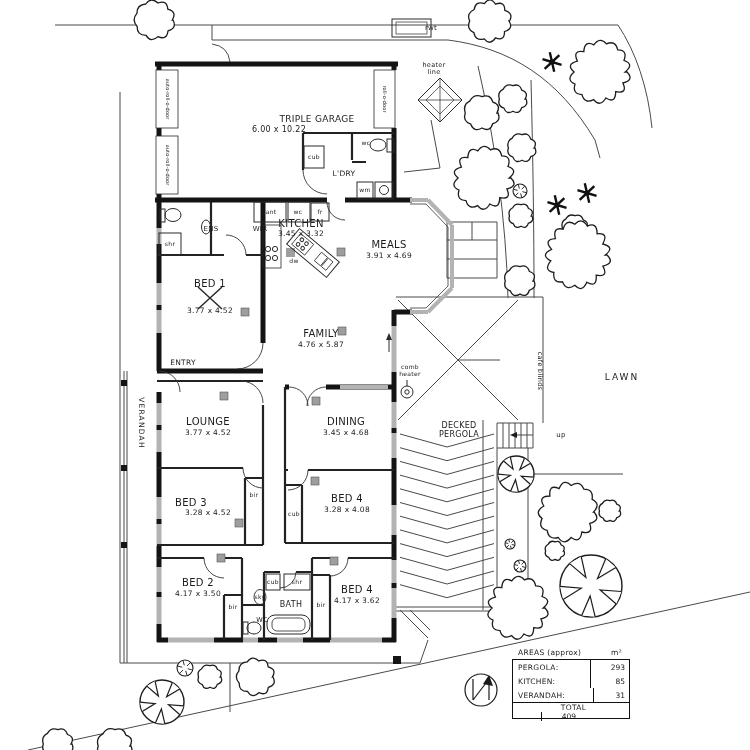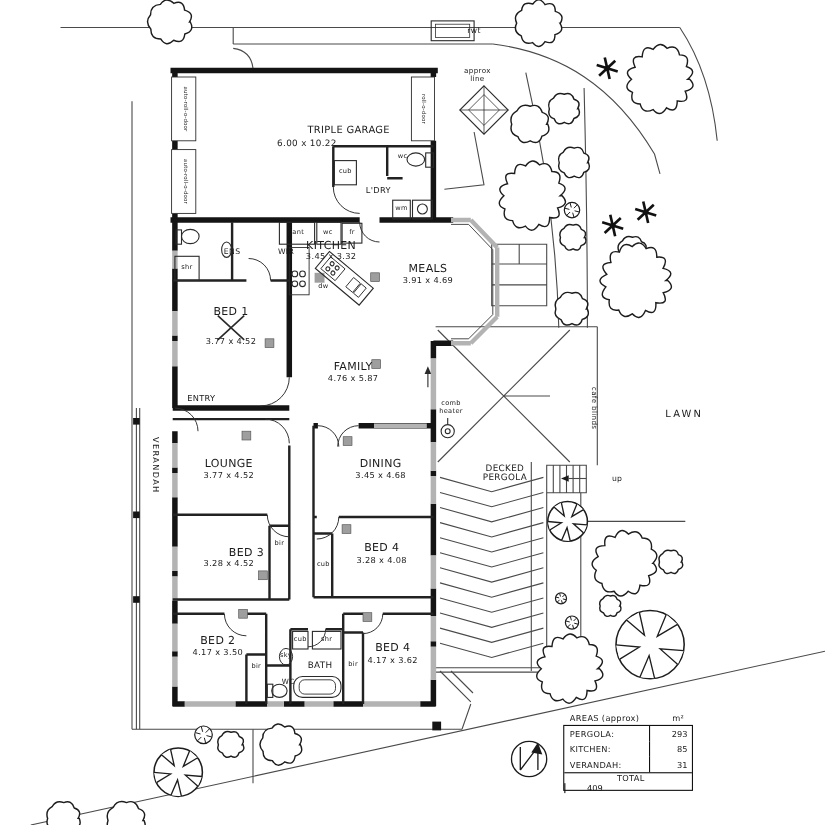--- a/index.html
+++ b/index.html
@@ -20,21 +20,21 @@
   .s5{font-size:5px;letter-spacing:.1px;}
   .ls2{letter-spacing:2px;}
   .ls1{letter-spacing:1.2px;}
   .areas{position:absolute;width:118px;}
   .areas-head{display:flex;justify-content:space-between;align-items:flex-end;
               padding:0 8px 2px 6px;font-size:7.5px;letter-spacing:.3px;}
   .areas-box{border:1.7px solid #111;}
   .arow{display:flex;align-items:center;height:14px;font-size:7.5px;}
   .al{flex:1;padding-left:5px;letter-spacing:.3px;}
   .av{width:34px;align-self:stretch;display:flex;align-items:center;justify-content:flex-end;
-      padding-right:4px;border-left:1.7px solid #111;}
+      padding-right:4px;border-left:1.7px solid #111;margin-left:28px;}
   .total{border-top:1.7px solid #111;height:15px;flex-direction:column;}
 </style>
 </head>
 <body>
 
 <div id="canvas">
 
 <svg id="plan" width="750" height="750" viewBox="0 0 750 750">
 
   <g id="g-site" stroke="#4a4a4a" stroke-width="1" fill="none">
@@ -315,21 +315,21 @@
       </g>
 
   <g id="g-north" stroke="#1b1b1b" fill="none" stroke-width="1.2">
     <circle cx="481" cy="690" r="16"></circle>
     <path d="M473,700 V679 M489,700 V679 M473,700 L489,679"></path>
     <polygon points="489,675 493,686 483,684" fill="#1b1b1b" stroke="none"></polygon>
   </g>
 </svg>
 
 <div class="lbl s7" style="left:411px;top:28px">rwt</div>
-<div class="lbl s6d pre" style="left:434px;top:69px">approx
+<div class="lbl s6d pre" style="left:434px;top:69px">heater
 line</div>
 <div class="lbl s9 ls2" style="left:584px;top:377px">LAWN</div>
 <div class="lbl s8b pre" style="left:459px;top:430px">DECKED
 PERGOLA</div>
 <div class="lbl s6d v" style="left:539px;top:371px">cafe blinds</div>
 <div class="lbl s7" style="left:541px;top:435px">up</div>
 <div class="lbl s6 pre" style="left:410px;top:371px">comb
 heater</div>
 <div class="lbl s7d v ls1" style="left:141px;top:423px">VERANDAH</div>
 <div class="lbl s7d" style="left:183px;top:363px">ENTRY</div>
@@ -341,21 +341,21 @@
 <div class="lbl s8" style="left:389px;top:245px">MEALS</div>
 <div class="lbl s7d" style="left:389px;top:256px">3.91 x 4.69</div>
 <div class="lbl s8" style="left:321px;top:334px">FAMILY</div>
 <div class="lbl s7d" style="left:321px;top:345px">4.76 x 5.87</div>
 <div class="lbl s8" style="left:210px;top:284px">BED 1</div>
 <div class="lbl s7d" style="left:210px;top:311px">3.77 x 4.52</div>
 <div class="lbl s8" style="left:208px;top:422px">LOUNGE</div>
 <div class="lbl s7d" style="left:208px;top:433px">3.77 x 4.52</div>
 <div class="lbl s8" style="left:346px;top:422px">DINING</div>
 <div class="lbl s7d" style="left:346px;top:433px">3.45 x 4.68</div>
-<div class="lbl s8" style="left:224px;top:503px">BED 3</div>
+<div class="lbl s8" style="left:191px;top:503px">BED 3</div>
 <div class="lbl s7d" style="left:208px;top:513px">3.28 x 4.52</div>
 <div class="lbl s8" style="left:347px;top:499px">BED 4</div>
 <div class="lbl s7d" style="left:347px;top:510px">3.28 x 4.08</div>
 <div class="lbl s8" style="left:198px;top:583px">BED 2</div>
 <div class="lbl s7d" style="left:198px;top:594px">4.17 x 3.50</div>
 <div class="lbl s8" style="left:357px;top:590px">BED 4</div>
 <div class="lbl s7d" style="left:357px;top:601px">4.17 x 3.62</div>
 <div class="lbl s8b" style="left:291px;top:605px">BATH</div>
 <div class="lbl s7d" style="left:344px;top:174px">L'DRY</div>
 <div class="lbl s7" style="left:191px;top:229px">ENS</div>

